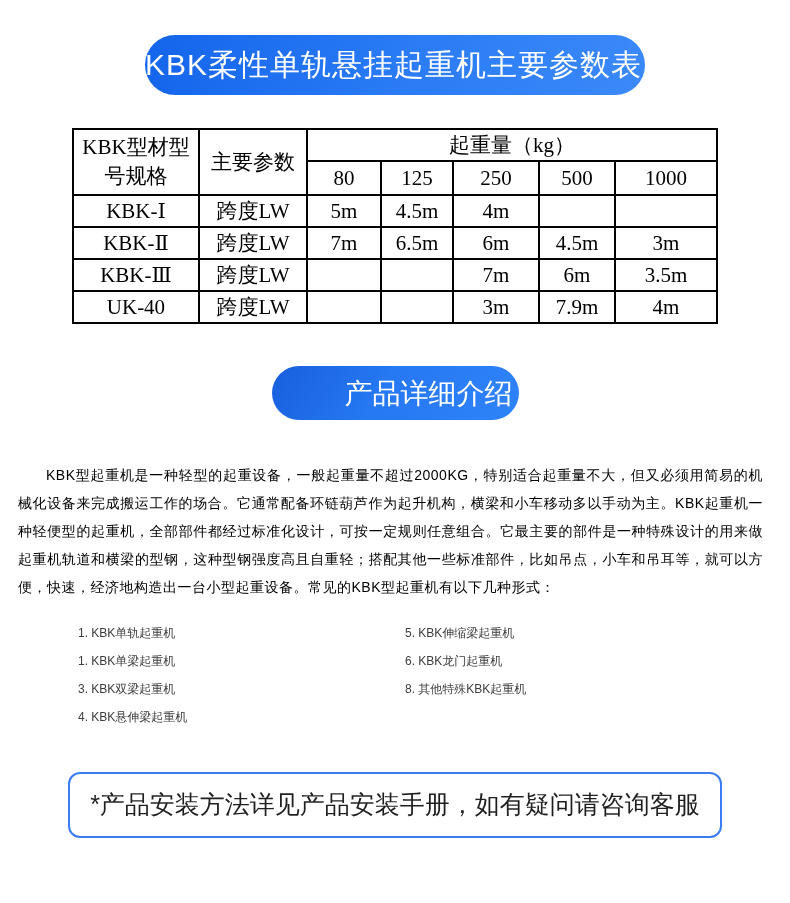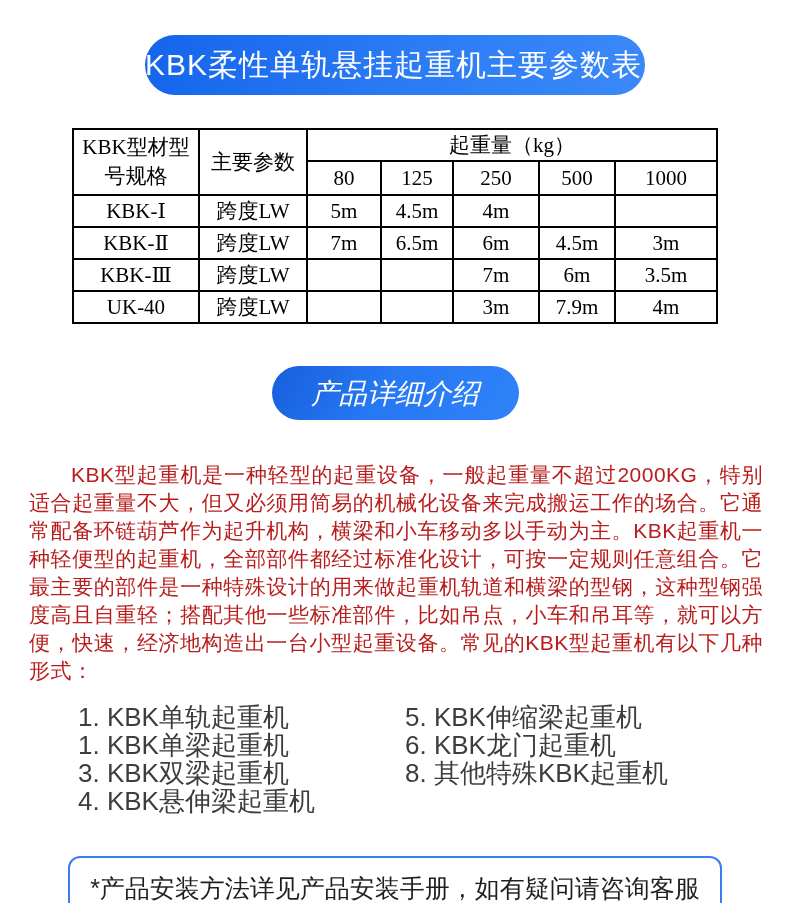--- a/index.html
+++ b/index.html
@@ -59,45 +59,44 @@
     margin: 42px auto 0;
     width: 247px;
     height: 54px;
     border-radius: 27px;
     border: none;
     display: block;
     background: linear-gradient(120deg, #185fdd 0%, #2678f3 45%, #2f83f8 100%);
     color: #ffffff;
     font-size: 28px;
     font-family: "Liberation Sans", "DejaVu Sans", sans-serif;
-    text-align: center;
+    text-align: right;
     line-height: 54px;
     cursor: pointer;
-    font-style: italic;
   }
   
   .intro {
-    margin: 41px 27px 0 29px;
-    font-size: 21px;
+    margin: 41px 27px 0 18px;
+    font-size: 14px;
     line-height: 28px;
-    color: #b91c1c;
+    color: #000000;
     text-align: justify;
     text-indent: 2em;
     letter-spacing: 0.5px;
   }
   
   .types {
     display: flex;
     margin: 18px 0 0 78px;
   }
   .types ul {
     list-style: none;
     margin: 0;
     padding: 0;
-    font-size: 26px;
+    font-size: 12px;
     line-height: 28px;
     color: #3d3d3d;
   }
   .types ul.col-left { width: 327px; }
   
   .note-box {
     box-sizing: border-box;
     margin: 41px auto 0;
     width: 654px;
     height: 66px;

